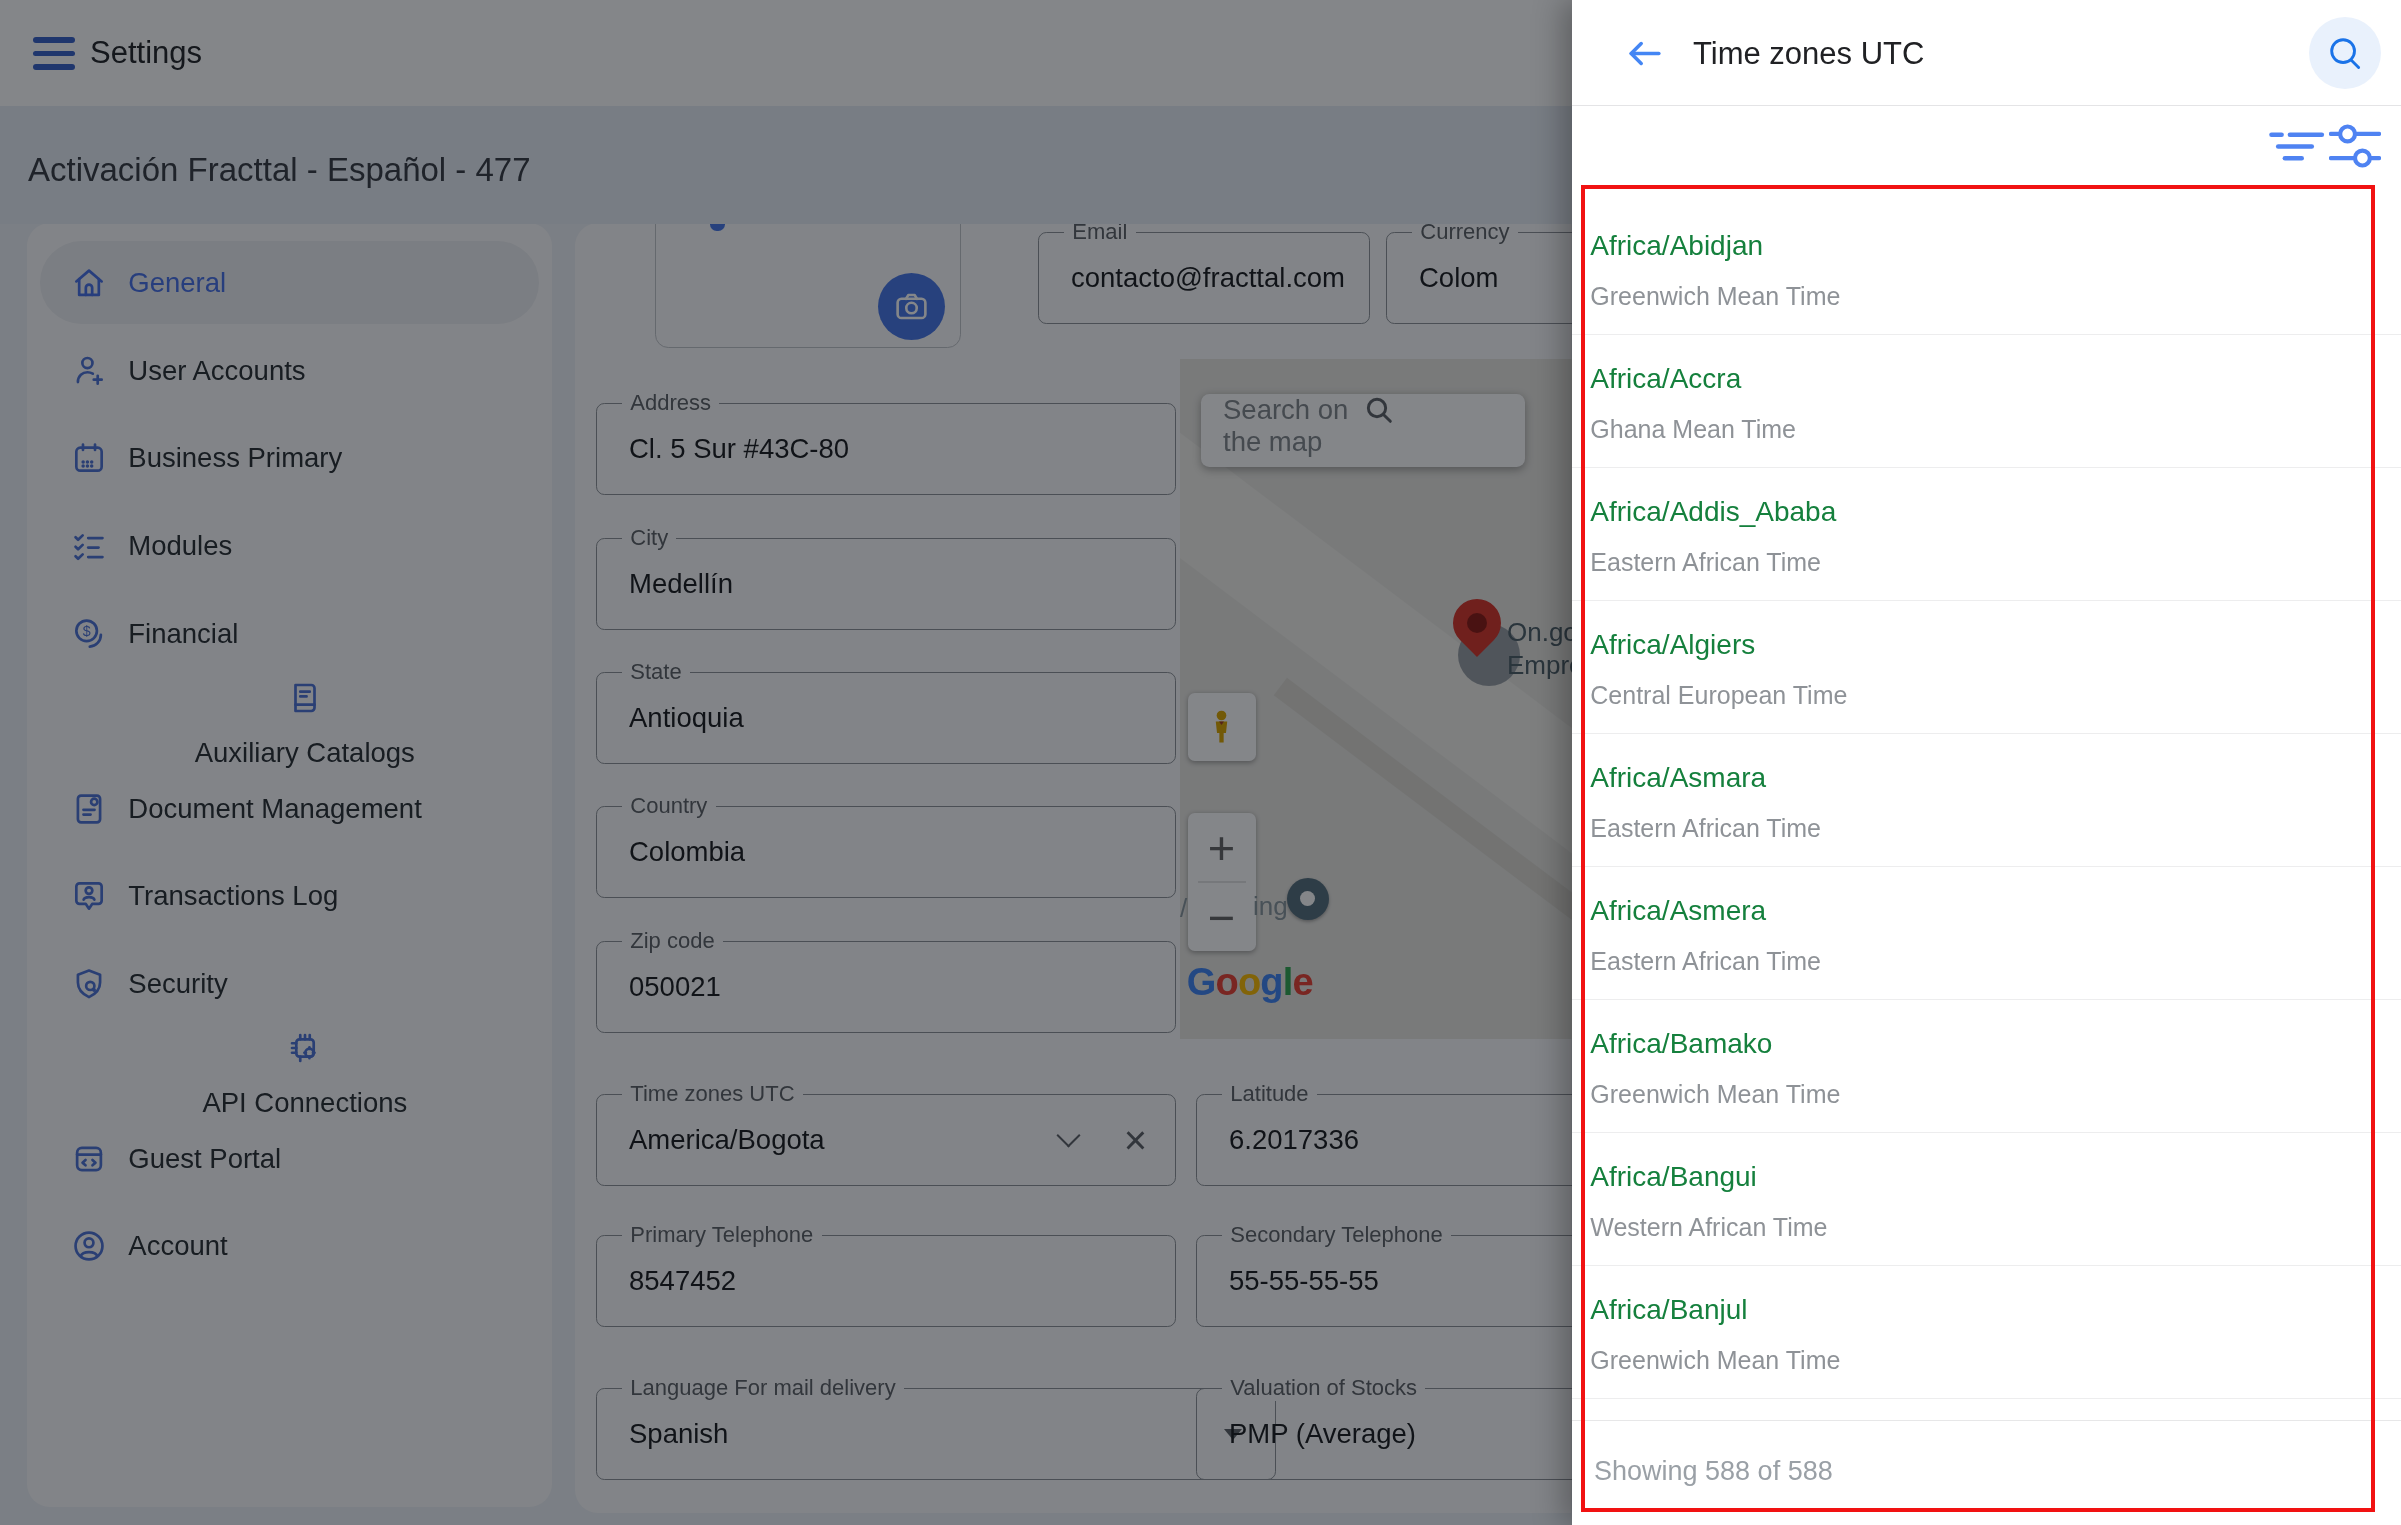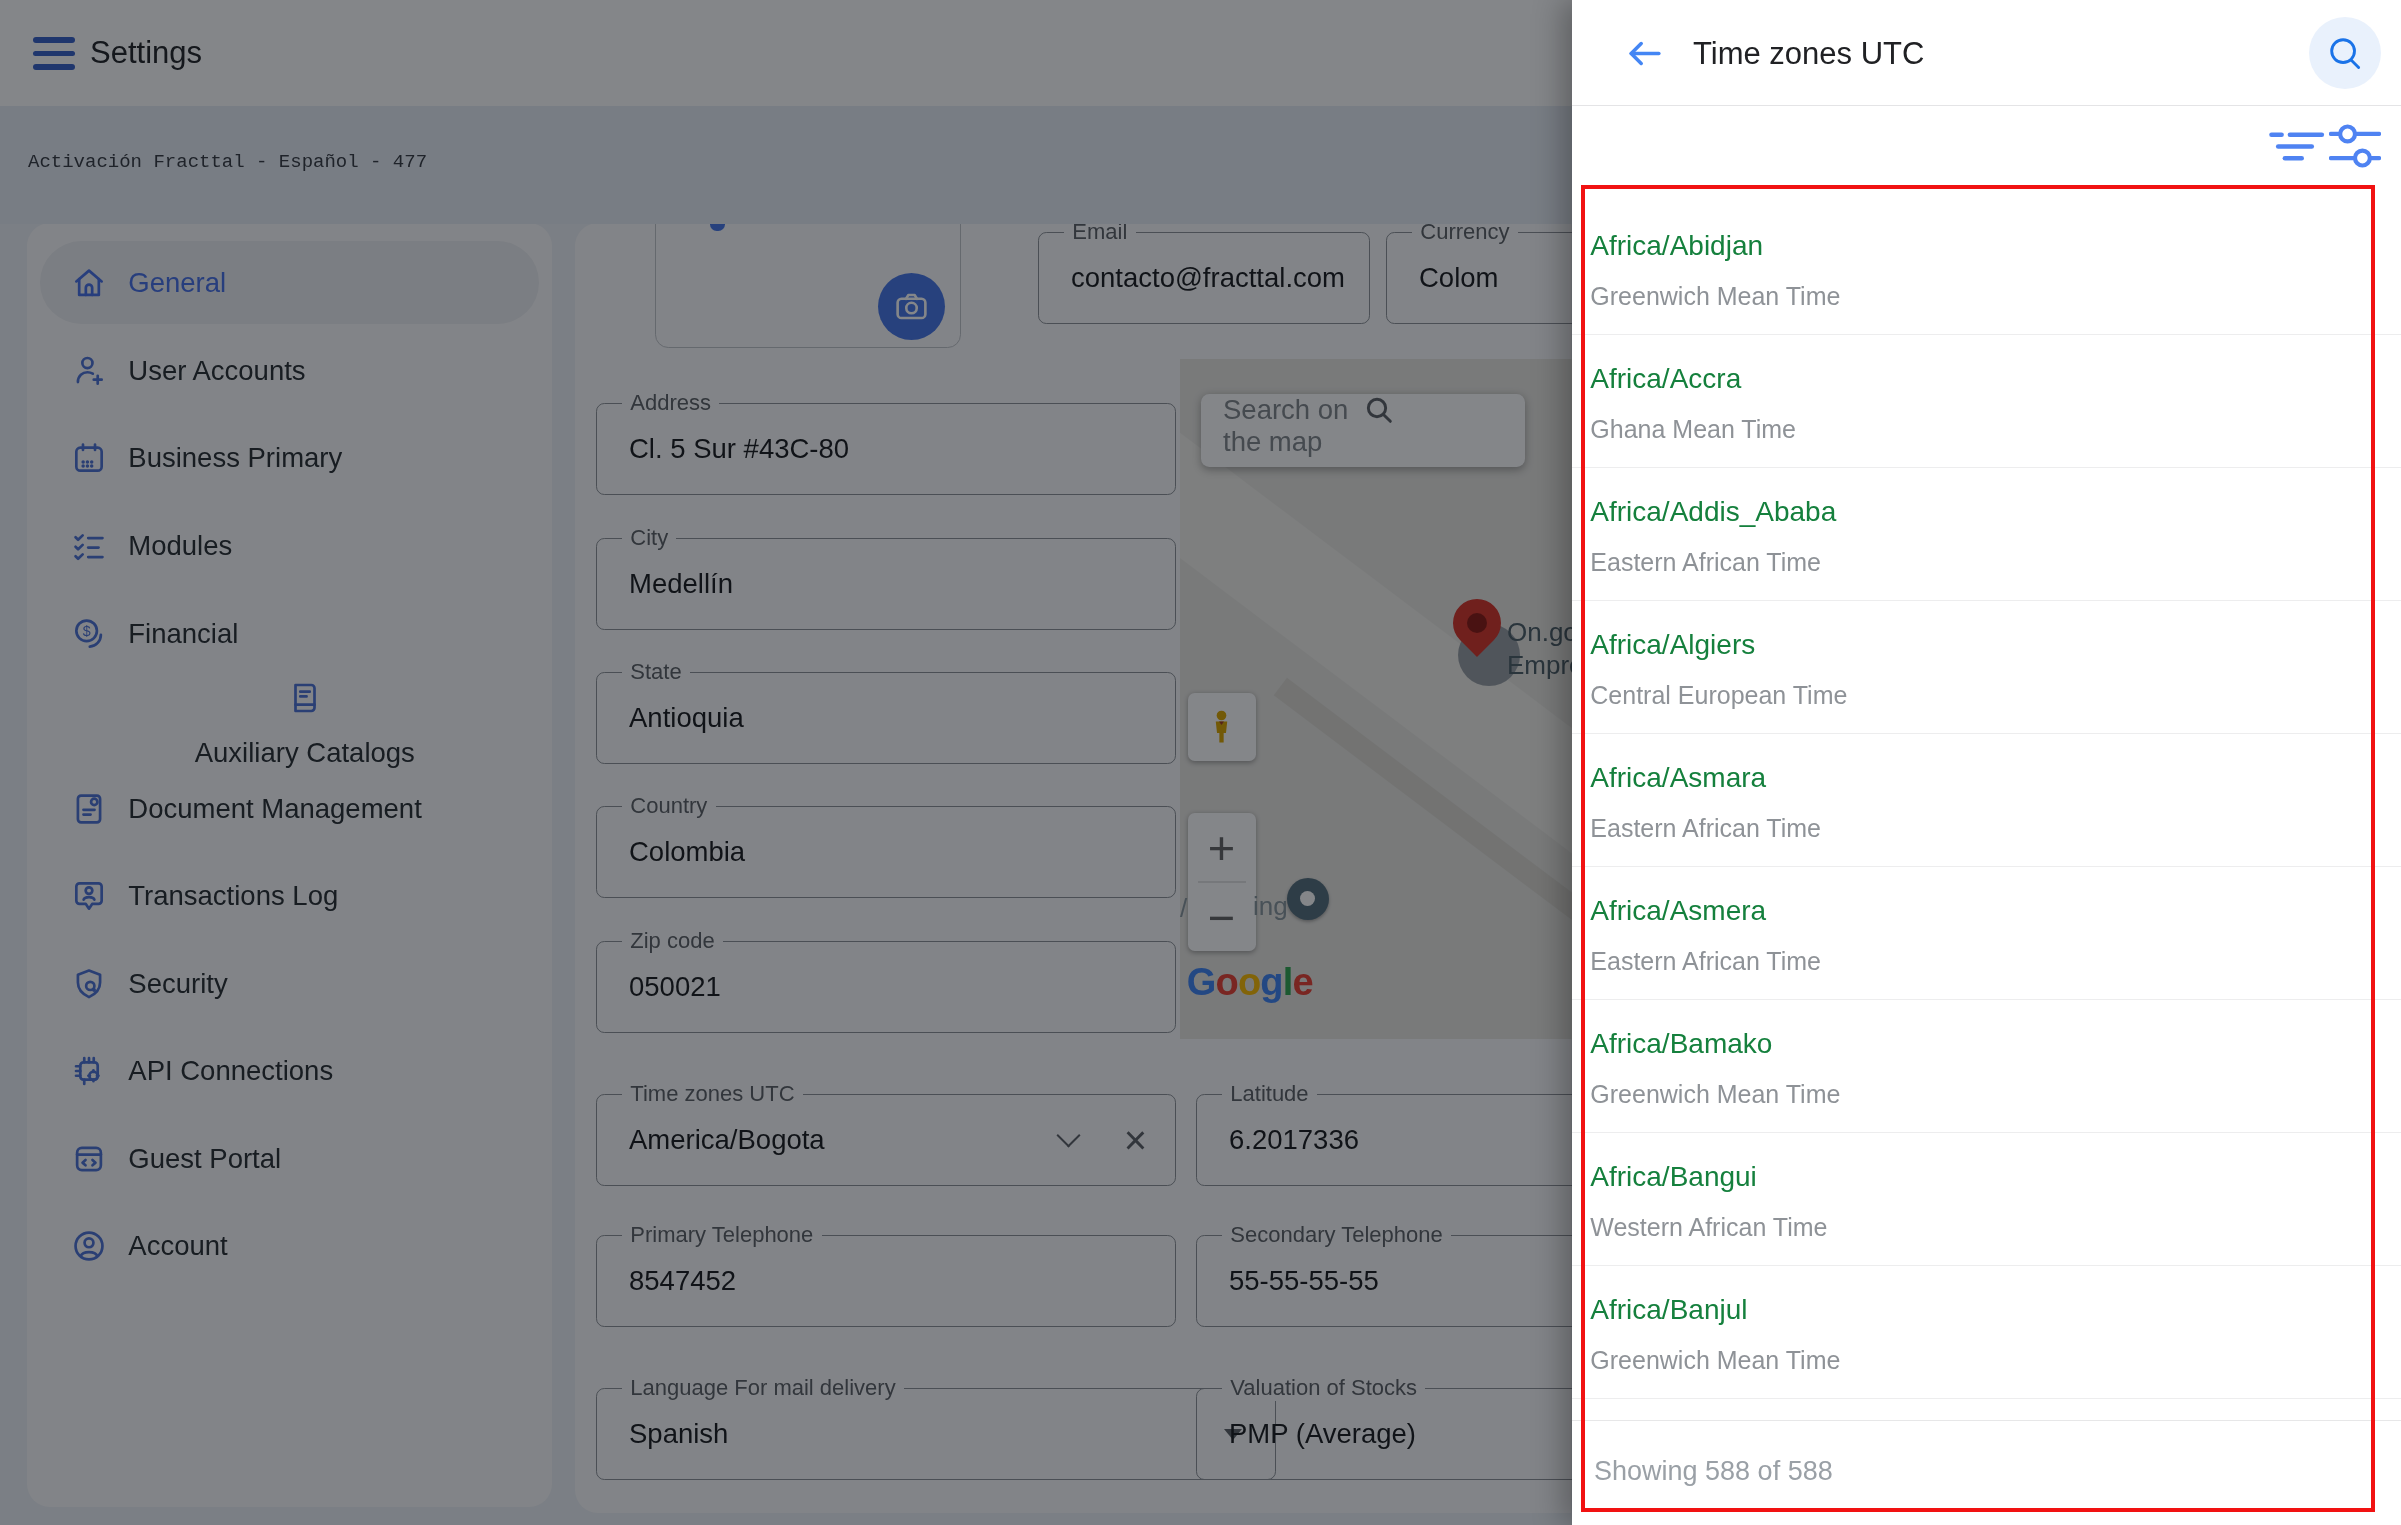--- a/index.html
+++ b/index.html
@@ -7,29 +7,29 @@
     width:2401px;height:1526px;position:relative;overflow:hidden;
     font-family:"Liberation Sans", sans-serif;background:#eef1f6;
   }
   
   .left{position:absolute;left:0;top:0;width:1572px;height:1526px;overflow:hidden;background:#edf1f7;}
   .appbar{position:absolute;left:0;top:0;width:1572px;height:106px;background:#ffffff;}
   .hamburger{position:absolute;left:33px;top:37px;width:42px;height:33px;display:flex;flex-direction:column;justify-content:space-between;cursor:pointer;}
   .hamburger i{display:block;height:5.8px;border-radius:3.3px;background:#3a62c8;}
   .appbar-title{position:absolute;left:90px;top:35px;font-size:31px;color:#26282b;}
   .band{position:absolute;left:0;top:106px;width:1572px;height:118px;background:#e7edf5;z-index:3;}
-  .band-title{position:absolute;left:28px;top:45px;font-size:19px;color:#3a3e45;font-family:Liberation Mono, monospace;}
+  .band-title{position:absolute;left:28px;top:45px;font-size:33px;color:#3a3e45;}
 
   
   .sidebar-card{position:absolute;left:27px;top:223px;width:525px;height:1284px;background:#fcfcfd;border-radius:23px;z-index:2;}
   .side-item{position:absolute;left:13.3px;width:499px;height:83px;display:flex;align-items:center;gap:20px;padding-left:30px;box-sizing:border-box;font-size:27.5px;color:#2b3136;cursor:pointer;}
   .side-item svg{flex:0 0 auto;}
   .side-item.active{background:#edeff3;border-radius:42px;color:#4a72e8;}
   .si0{top:18.3px;}.si1{top:106px;}.si2{top:193px;}.si3{top:281px;}.si4{top:369px;}.si5{top:456px;flex-direction:column;}
-  .si6{top:544px;}.si7{top:631px;}.si8{top:719px;}.si9{top:806px;}.si10{top:894px;}.si11{top:981px;}
+  .si6{top:544px;}.si7{top:631px;}.si8{top:719px;}.si9{top:806px;flex-direction:column;}.si10{top:894px;}.si11{top:981px;}
 
   
   .form-card{position:absolute;left:575px;top:223px;width:996px;height:1290px;background:#fcfcfd;border-radius:23px 0 0 23px;z-index:1;}
   .logo-box{position:absolute;left:655px;top:200px;width:304px;height:146px;border:1.7px solid #c3c6cb;border-radius:13.3px;background:#fcfcfd;z-index:2;}
   .logo-dot{position:absolute;left:710px;top:218px;width:15px;height:13.3px;background:#4a79e8;border-radius:0 0 6.7px 6.7px;z-index:2;}
   .cam-btn{position:absolute;left:878px;top:273px;width:67px;height:67px;border-radius:50%;background:#4a79e8;z-index:2;display:flex;align-items:center;justify-content:center;cursor:pointer;}
 
   .field{position:absolute;border:1.7px solid #8f949a;border-radius:8.3px;box-sizing:border-box;background:transparent;z-index:2;}
   .field .lab{position:absolute;top:-14px;left:25px;background:#fcfcfd;padding:0 8.3px;font-size:22px;color:#5f6368;white-space:nowrap;}
   .field .val{position:absolute;left:32px;top:50%;transform:translateY(-50%);font-size:27.5px;color:#1d1f22;white-space:nowrap;}

